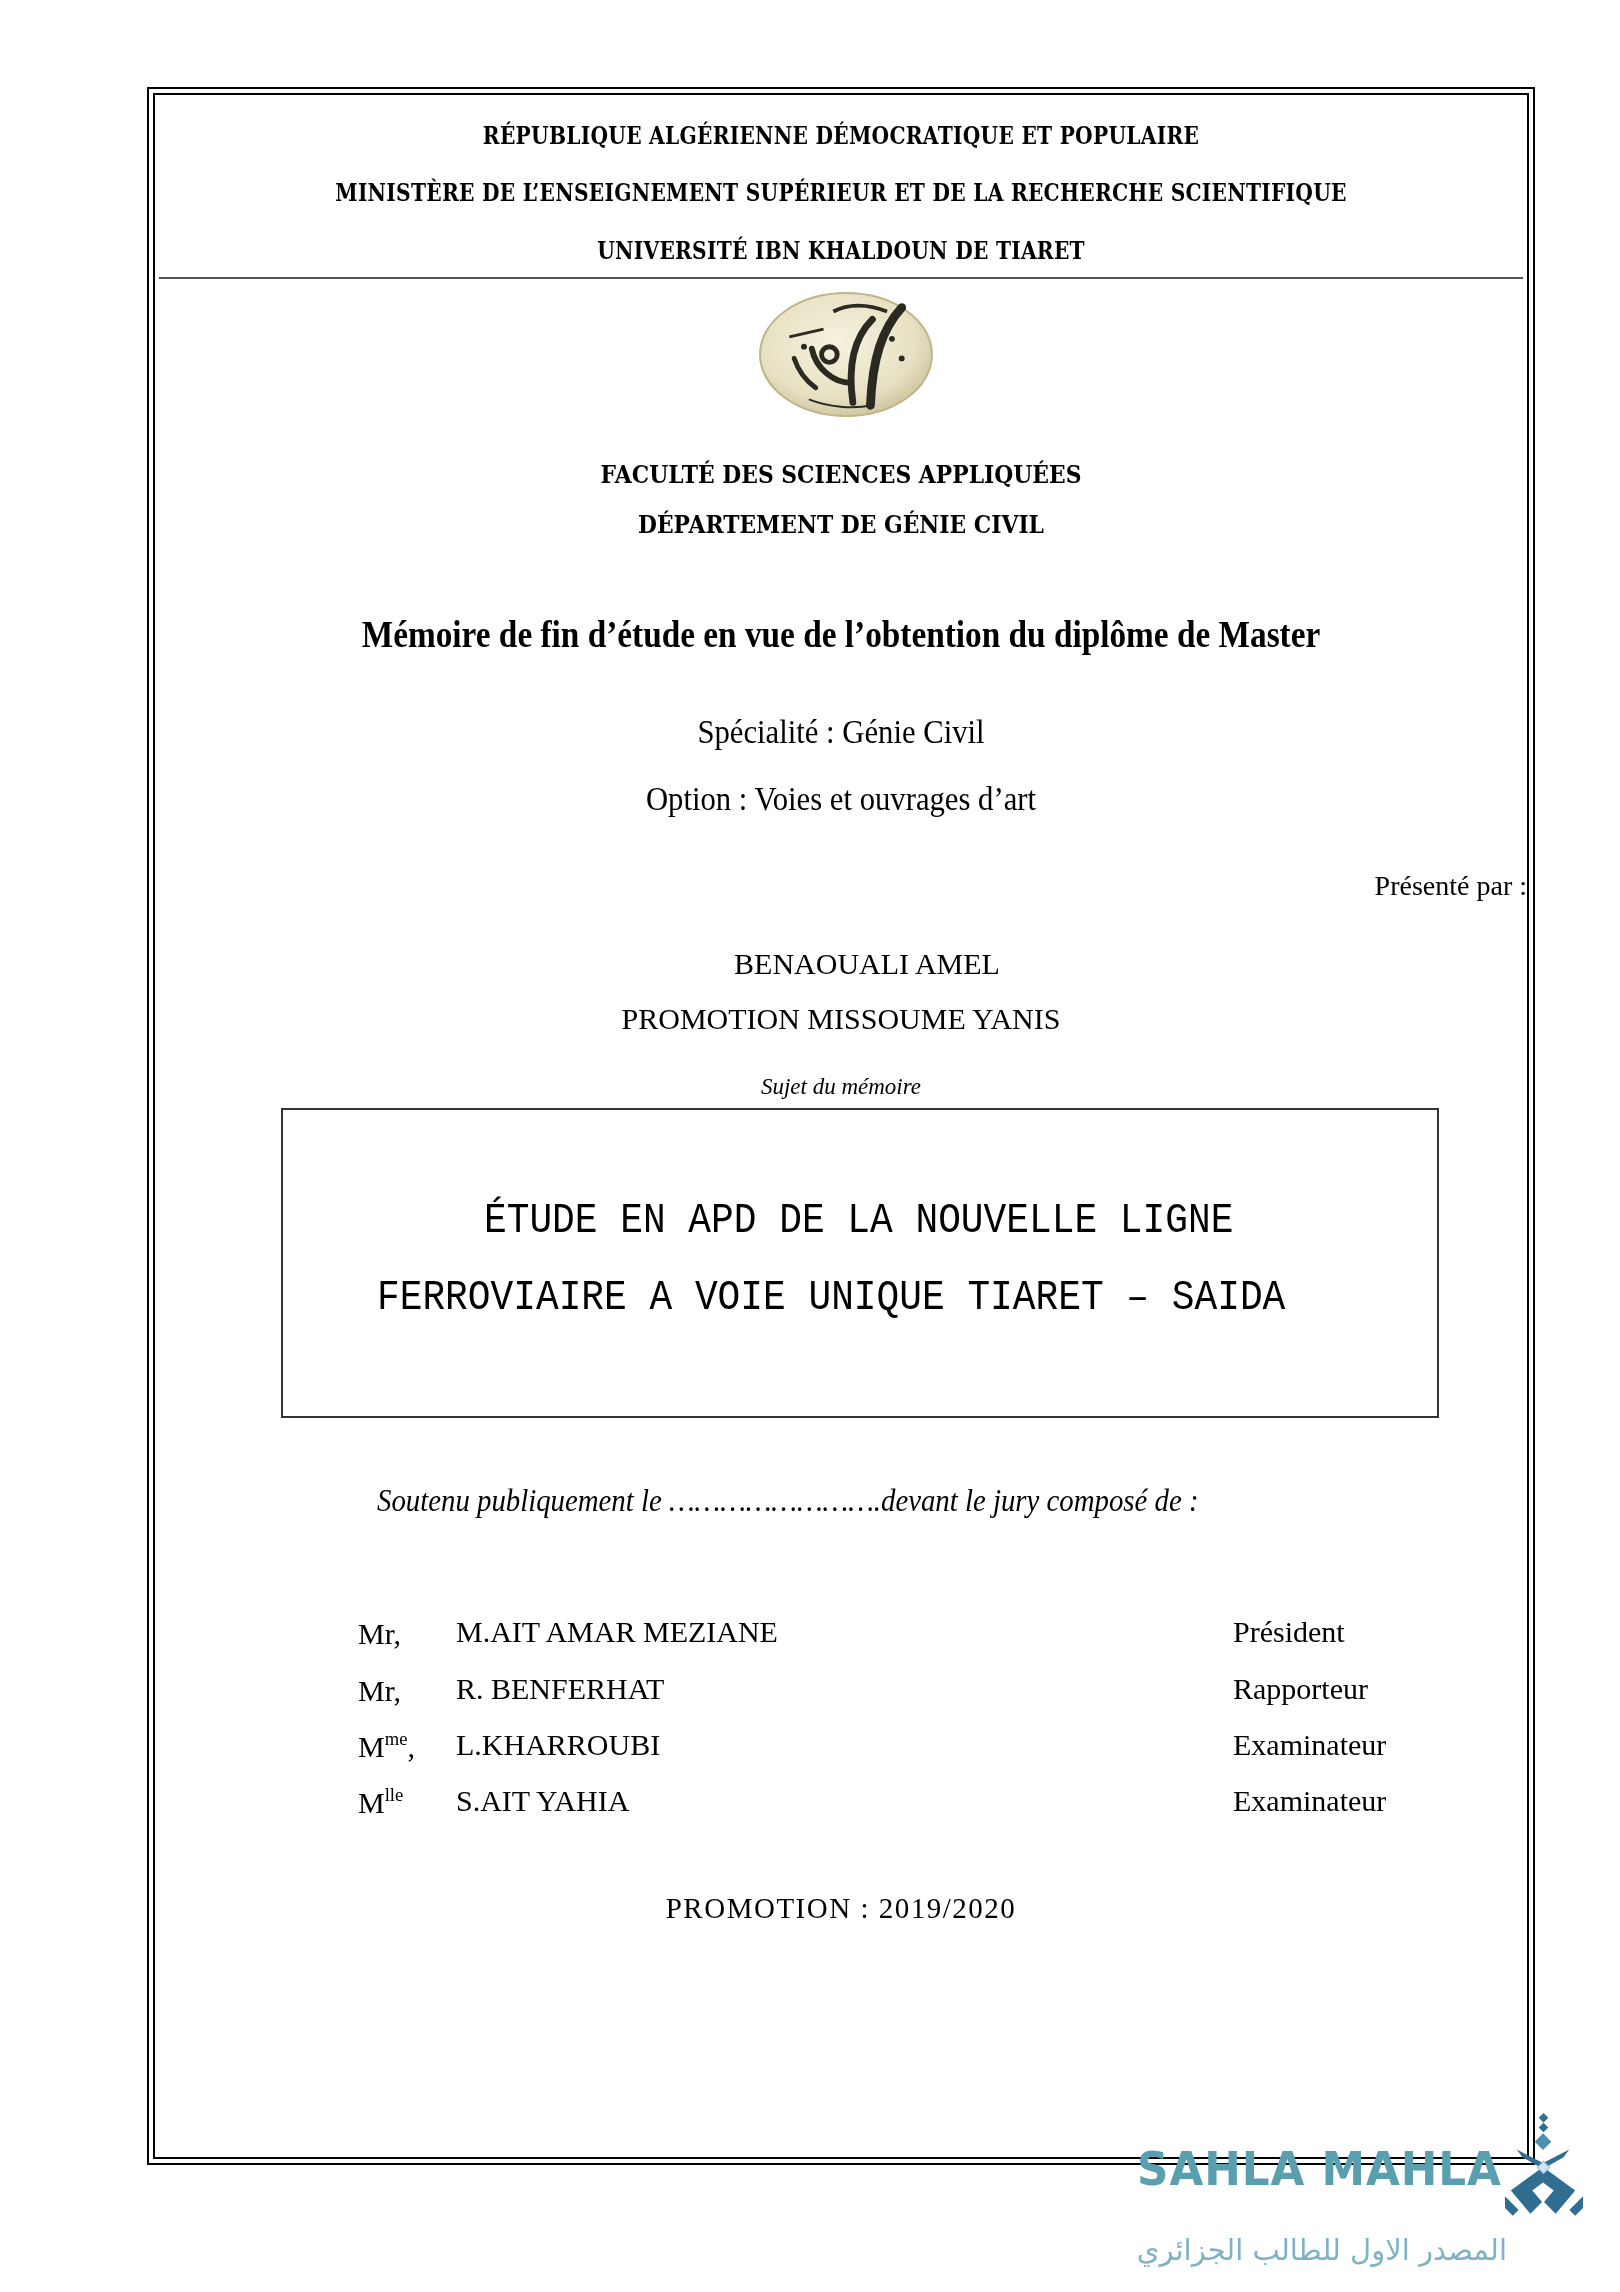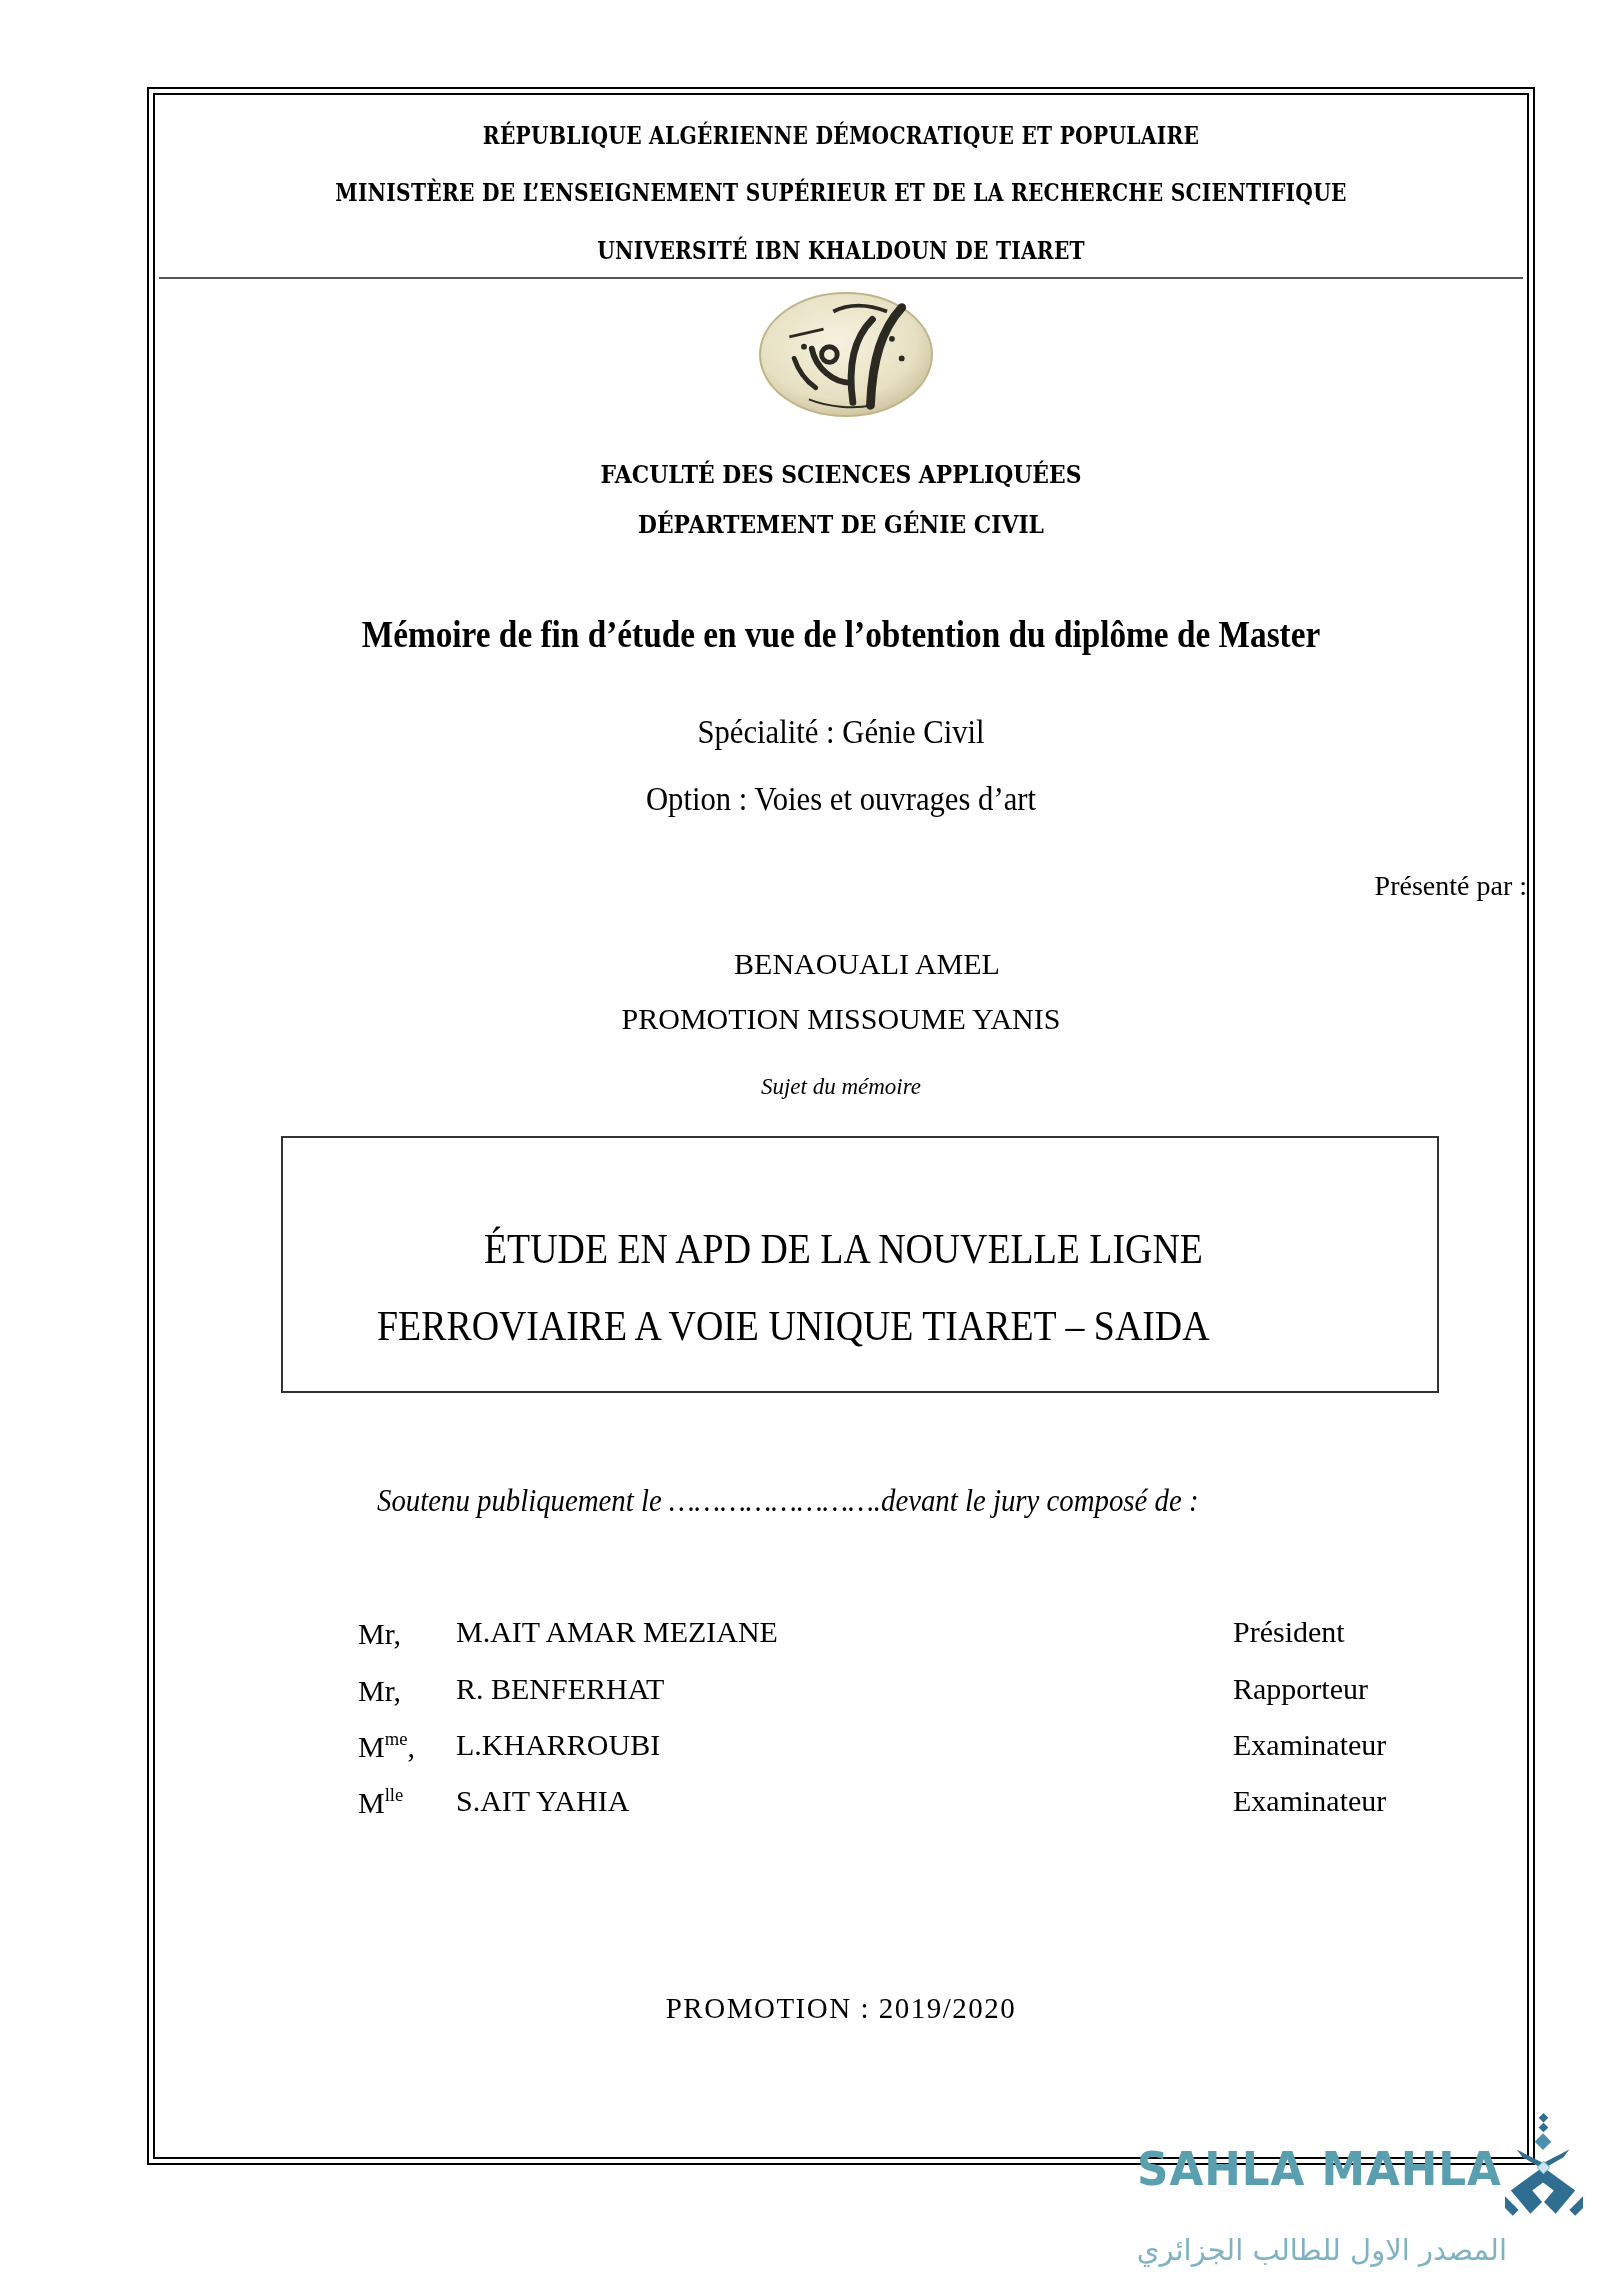--- a/index.html
+++ b/index.html
@@ -83,25 +83,26 @@
     .names {
       font-size: 30px;
     }
     .sujet {
       font-style: italic;
       font-size: 23px;
     }
     .title-box {
       position: absolute;
       left: 281px;
-      top: 1136px;
+      top: 1108px;
       width: 1158px;
-      height: 257px;
+      height: 310px;
       border: 2px solid #333;
       box-sizing: border-box;
+      font-family: Liberation Mono, monospace;
     }
     .title-line {
       position: absolute;
       font-size: 43px;
       white-space: nowrap;
       transform-origin: left top;
       transform: scaleX(0.88);
     }
     .soutenu {
       position: absolute;
@@ -230,21 +231,21 @@
   <span class="jury-title"><span>M</span><sup>me</sup><span>,</span></span>
   <span class="jury-name">L.KHARROUBI</span>
   <span class="jury-role">Examinateur</span>
 </div>
 <div class="jury-row" style="top:1784px;">
   <span class="jury-title"><span>M</span><sup>lle</sup><span></span></span>
   <span class="jury-name">S.AIT YAHIA</span>
   <span class="jury-role">Examinateur</span>
 </div>
 
-<div class="center-line promo" style="top:1992px;">PROMOTION : 2019/2020</div>
+<div class="center-line promo" style="top:1892px;">PROMOTION : 2019/2020</div>
 
 <div class="wm-text">SAHLA MAHLA</div>
 <div class="wm-arabic">المصدر الاول للطالب الجزائري</div>
 <div class="wm-emblem">
   <svg width="78" height="108" viewBox="0 0 80 110">
     <g fill="#2f6e90">
       <rect x="36" y="2" width="7" height="7" transform="rotate(45 39.5 5.5)"></rect>
       <rect x="36" y="12" width="7" height="7" transform="rotate(45 39.5 15.5)"></rect>
       <rect x="33" y="24" width="12" height="12" transform="rotate(45 39 30)" fill="#4c8fae"></rect>
       <path d="M12 38 L39 52 L66 38 L60 46 L39 58 L18 46 Z"></path>

